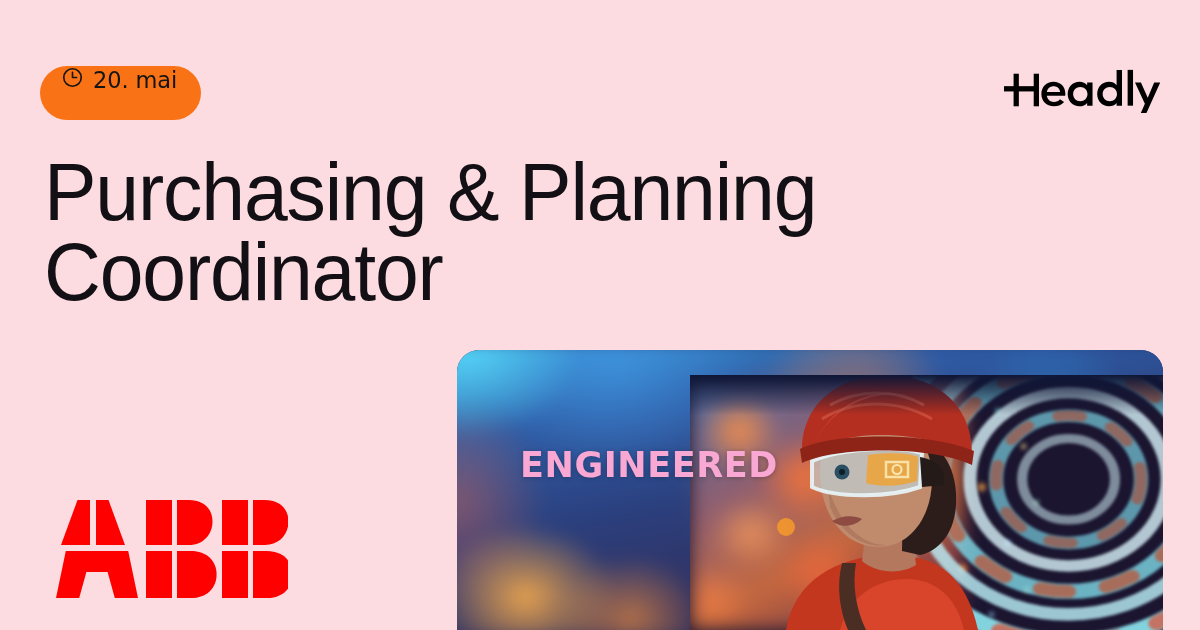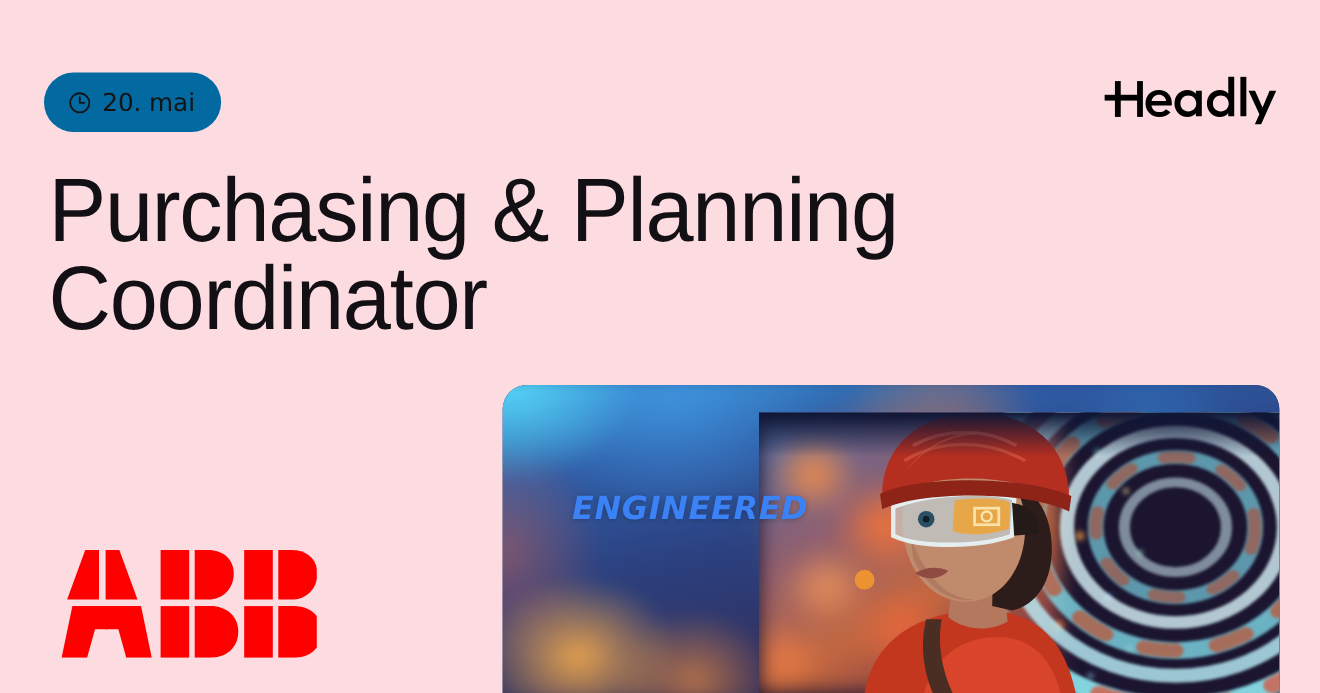--- a/index.html
+++ b/index.html
@@ -8,22 +8,22 @@
     background:#fcdce0;
     font-family:"Liberation Sans", sans-serif;
     position:relative;
     overflow:hidden;
   }
 
   
   .date-badge{
     position:absolute; left:40px; top:66px;
     height:54px; min-width:148px;
-    background:#0369a1; border-radius:27px;
-    display:flex; align-items:center; gap:9px;
+    background:#f97316; border-radius:27px;
+    display:flex; gap:9px;
     padding:0 24px 0 21px;
   }
   .clock-icon{ width:23px; height:23px; display:block; flex:0 0 auto; }
   .date-text{
     font-size:22.5px; color:#141414; letter-spacing:-0.1px;
     font-family:"DejaVu Sans", sans-serif; white-space:nowrap;
     position:relative; top:0.5px;
   }
 
   
@@ -131,29 +131,28 @@
   .worker svg{ width:100%; height:100%; display:block; }
 
   .panel-top-shade{
     position:absolute; left:0; right:0; top:0; height:40px;
     background:linear-gradient(180deg,#0f1636 0%, rgba(15,22,54,0) 100%);
   }
 
   
   .ad-copy{
     position:absolute; left:63px; top:95px;
-    color:#3b82f6;
+    color:#f9a8d4;
     font-family:"DejaVu Sans", sans-serif;
     font-weight:bold;
-    font-size:29px;
+    font-size:35px;
     line-height:1.18;
     letter-spacing:0.6px;
     text-shadow:0 1px 5px rgba(0,0,0,0.24);
     white-space:nowrap;
-    font-style:italic;
   }
 </style>
 </head>
 <body>
 
 <div class="date-badge">
   <svg class="clock-icon" viewBox="0 0 24 24">
     <circle cx="12" cy="12" r="9.1" fill="none" stroke="#141414" stroke-width="1.7"></circle>
     <path d="M12 6.6 V12 H16.3" fill="none" stroke="#141414" stroke-width="1.7" stroke-linecap="round" stroke-linejoin="round"></path>
   </svg>

